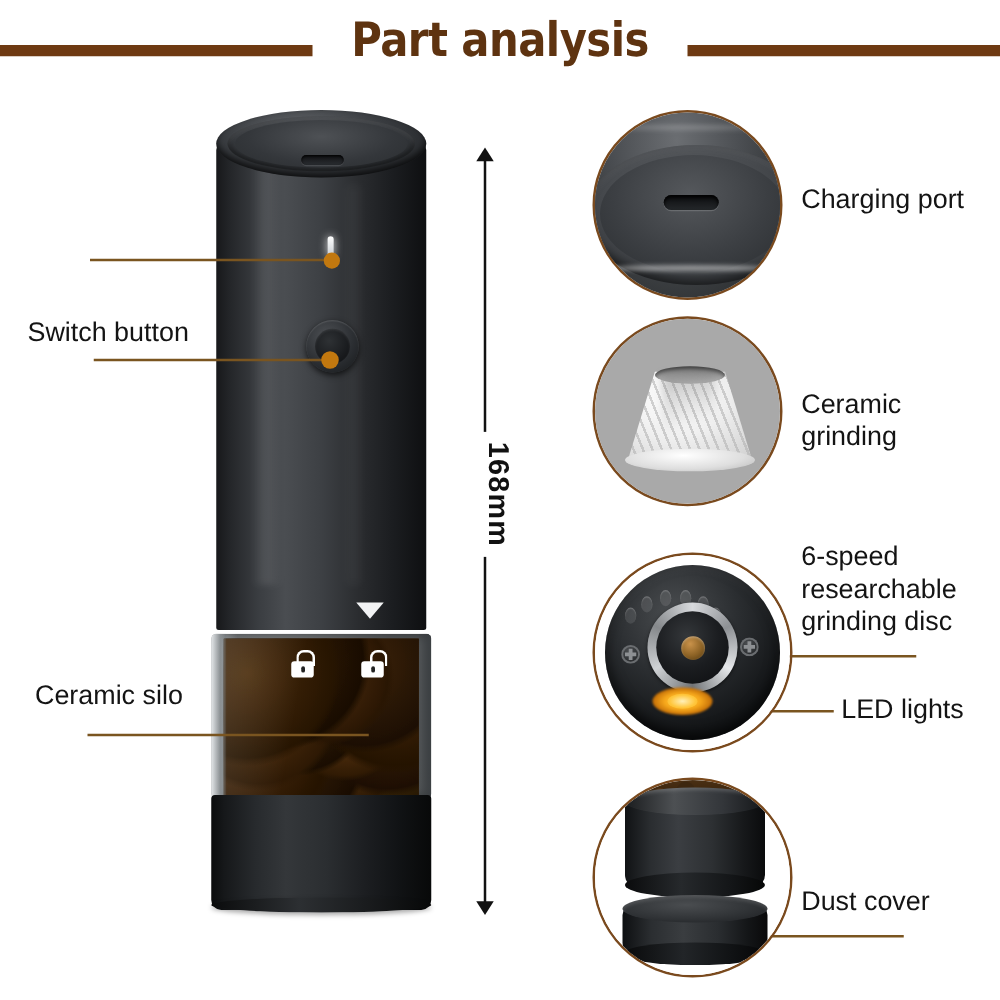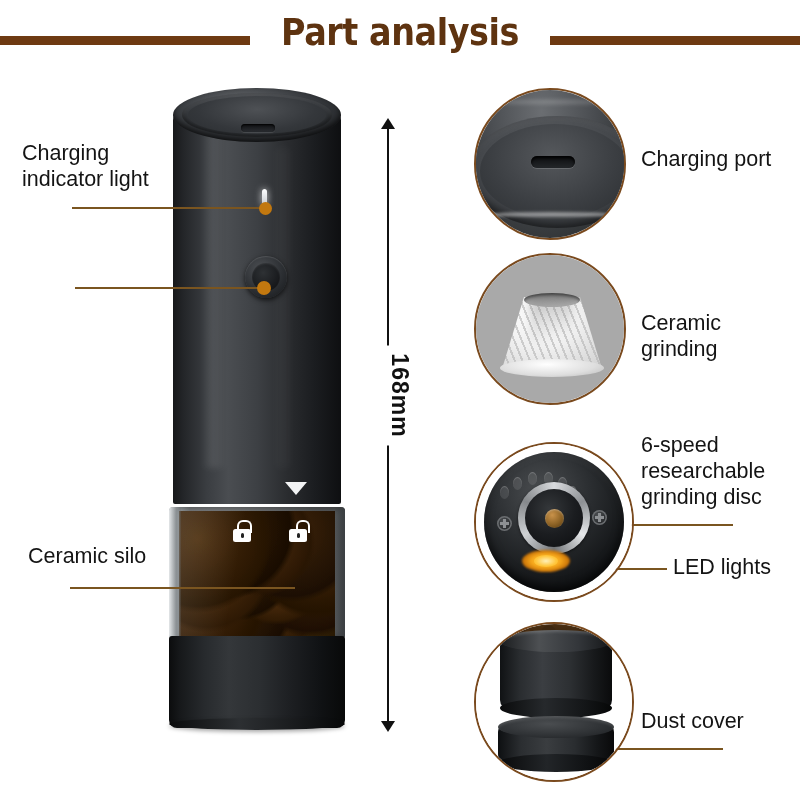--- a/index.html
+++ b/index.html
@@ -357,25 +357,24 @@
     <div class="base-lip"></div>
   </div>
 
   <div class="dim">
     <div class="dim-arrow up"></div>
     <div class="dim-line"></div>
     <div class="dim-arrow dn"></div>
   </div>
   <div class="dim-label" style="left:349px;top:380px;">168mm</div>
 
-  <div class="callout" style="left:22px;top:140px;width:180px;">Charging
-indicator light</div>
   <div class="lead" style="left:72px;top:207px;width:196px;"></div>
   <div class="dot" style="left:259px;top:202px;width:13px;height:13px;"></div>
 
+  <div class="callout" style="left:22px;top:253px;width:180px;">Switch button</div>
   <div class="lead" style="left:75px;top:287px;width:190px;"></div>
   <div class="dot" style="left:257px;top:281px;width:14px;height:14px;"></div>
 
   <div class="callout" style="left:28px;top:543px;width:190px;">Ceramic silo</div>
   <div class="lead" style="left:70px;top:587px;width:225px;"></div>
 
   <div class="callout r" style="left:641px;top:146px;width:170px;">Charging port</div>
 
   <div class="callout r" style="left:641px;top:310px;width:170px;">Ceramic
 grinding</div>

